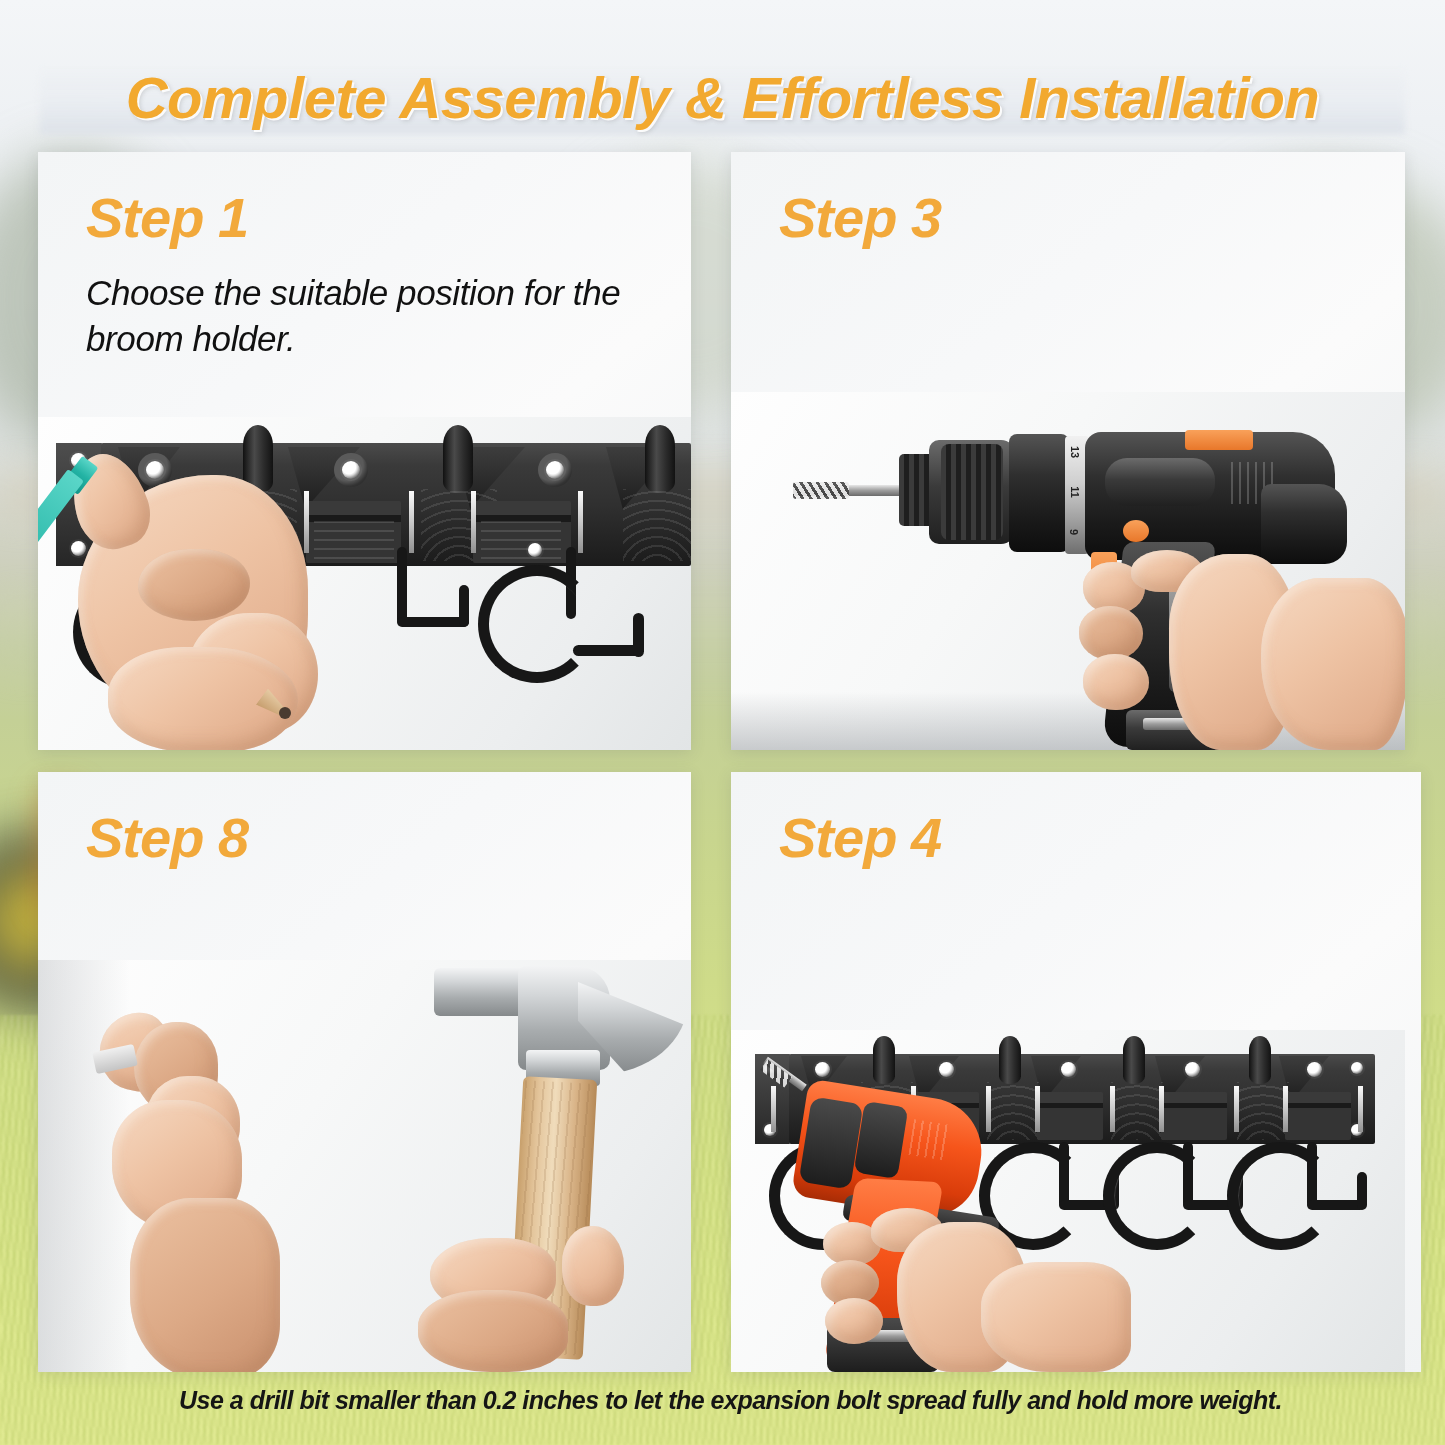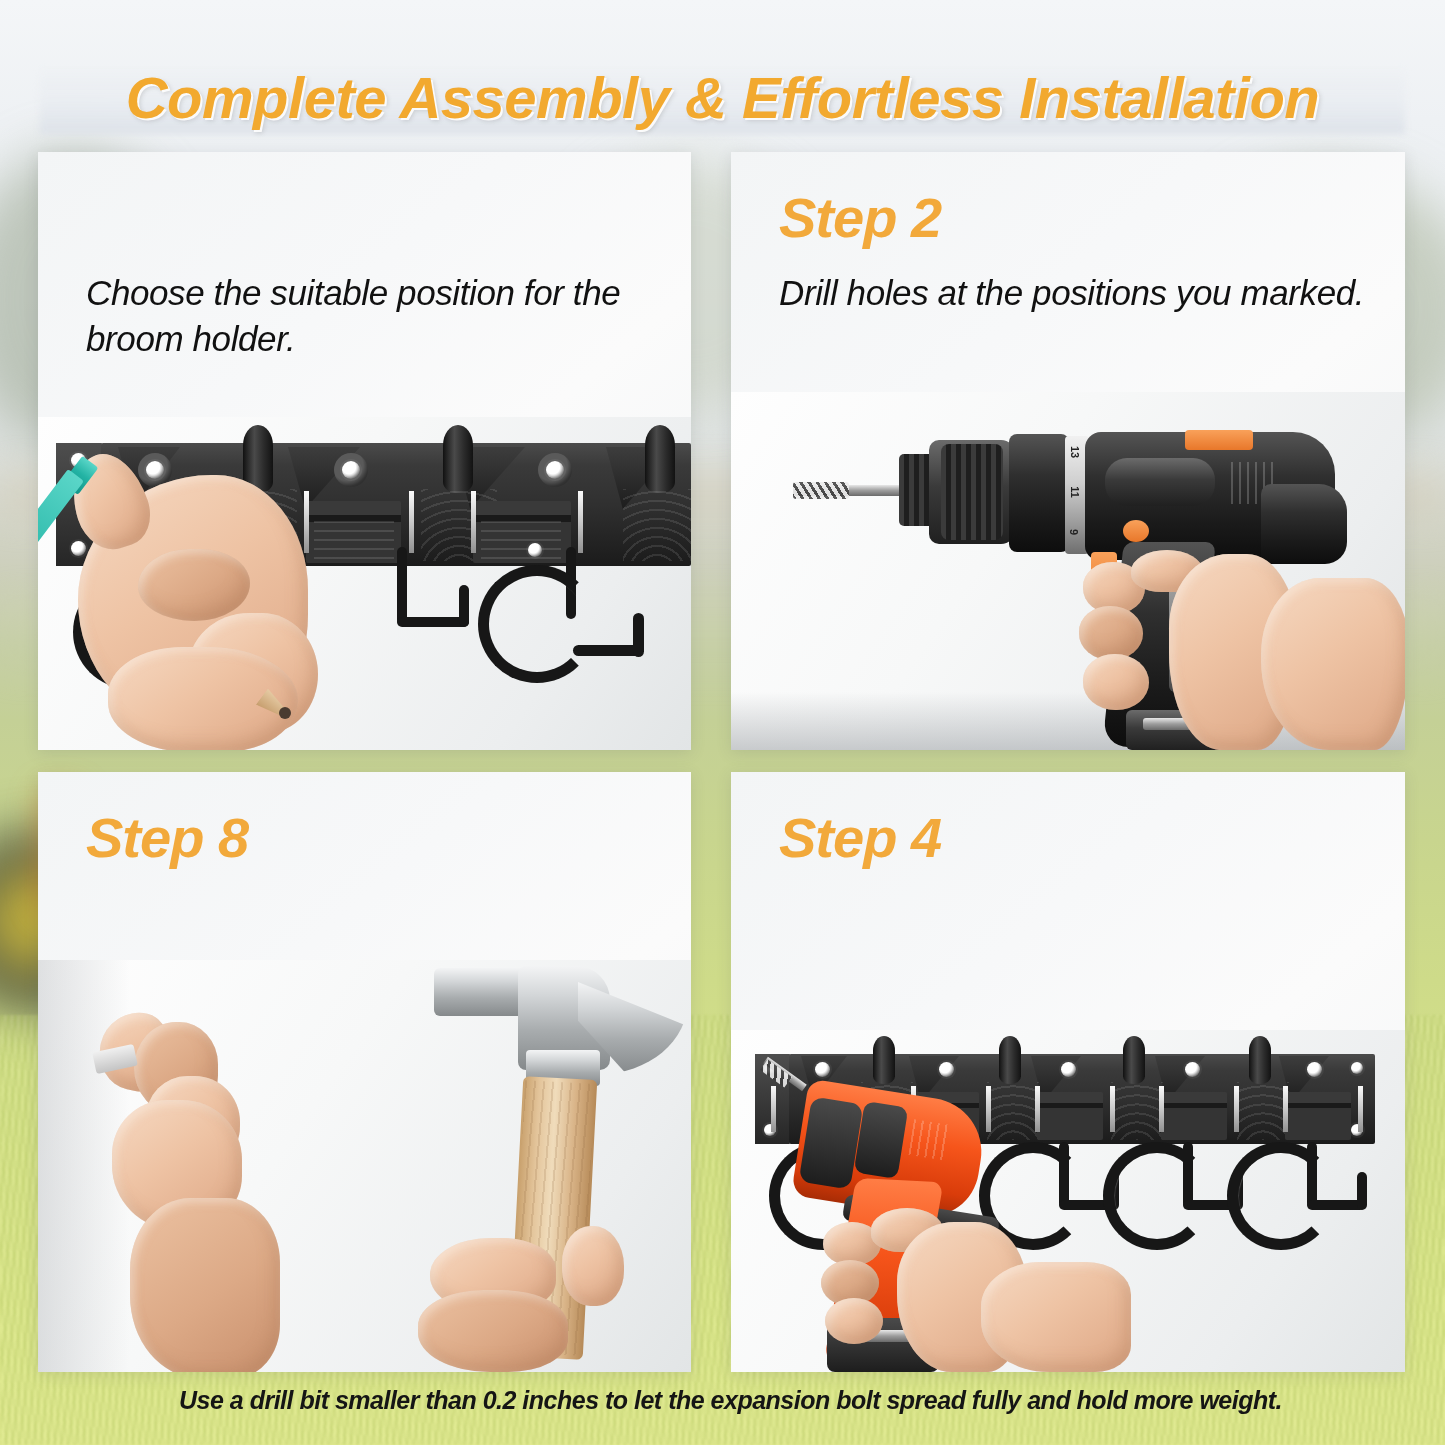--- a/index.html
+++ b/index.html
@@ -98,21 +98,21 @@
   
   .panel {
     position: absolute;
     background: linear-gradient(140deg, #f3f5f6 0%, #f7f8f9 35%, #fbfbfb 60%, #f1f3f4 100%);
     box-shadow: 0 3px 14px rgba(90,95,100,.16);
     overflow: hidden;
   }
   #panel-1 { left: 38px;  top: 152px;  width: 653px; height: 598px; }
   #panel-2 { left: 731px; top: 152px;  width: 674px; height: 598px; }
   #panel-3 { left: 38px;  top: 772px;  width: 653px; height: 600px; }
-  #panel-4 { left: 731px; top: 772px;  width: 674px; height: 600px; }
+  #panel-4 { left: 731px; top: 772px;  width: 674px; height: 600px; padding-left: 16px; }
 
   .step-title {
     position: absolute;
     left: 48px;
     top: 38px;
     font-size: 56px;
     font-weight: bold;
     font-style: italic;
     letter-spacing: -1px;
     color: #F2A93B;
@@ -343,20 +343,21 @@
     <div class="bk-band" style="left:40px; top:790px; width:40px; height:120px; background:#e08a2a; opacity:.55;"></div>
     <div class="bk-grass-noise"></div>
   </div>
 
   <div class="headline-wrap">
     <div class="headline-plate"></div>
     <span class="headline">Complete Assembly &amp; Effortless Installation</span>
   </div>
 
   <div class="panel" id="panel-1">
+    <div class="step-title">Step 1</div>
     <div class="step-body">Choose the suitable position for the broom holder.</div>
 
     <div class="art" style="left:0; top:265px; width:653px; height:333px; overflow:hidden;">
       <div class="photo-wall" style="left:0; top:0; width:653px; height:333px;"></div>
 
       <div class="rail-endplate" style="left:18px; top:26px; width:45px; height:123px;"></div>
       <div class="rail-screwhole" style="left:33px; top:36px; width:15px; height:15px;"></div>
       <div class="rail-screwhole" style="left:33px; top:124px; width:15px; height:15px;"></div>
 
       <div class="rail" style="left:63px; top:26px; width:590px; height:123px;"></div>
@@ -408,22 +409,21 @@
       <div class="skin" style="left:70px;  top:230px; width:190px; height:105px; border-radius:40% 48% 40% 44% / 46% 52% 50% 48%;"></div>
 
       <div class="pencil-body" style="left:22px; top:38px; width:20px; height:34px; transform:rotate(37deg); transform-origin:50% 100%;"></div>
       <div class="pencil-body" style="left:28px; top:58px; width:20px; height:252px; transform:rotate(37deg); transform-origin:50% 0%;"></div>
       <div class="pencil-tipwood" style="left:221px; top:278px; width:28px; height:20px; transform:rotate(37deg); clip-path:polygon(0 0,100% 32%,100% 68%,0 100%);"></div>
       <div class="pencil-lead" style="left:241px; top:290px; width:12px; height:12px;"></div>
     </div>
   </div>
 
   <div class="panel" id="panel-2">
-    <div class="step-title">Step 2</div>
-    <div class="step-body">Drill holes at the positions you marked.</div>
+    <div class="step-title">Step 3</div>
 
     <div class="art" style="left:0; top:240px; width:674px; height:358px; overflow:hidden;">
       <div class="photo-wall" style="left:0; top:0; width:674px; height:358px;"></div>
       <div class="photo-shadowline" style="left:0; top:300px; width:674px; height:58px;"></div>
 
       <div class="bit" style="left:62px;  top:93px; width:108px; height:11px; border-radius:2px;"></div>
       <div class="bit-flute" style="left:62px;  top:90px; width:56px;  height:17px; border-radius:3px;"></div>
 
       <div class="d-chuck" style="left:168px; top:62px; width:36px;  height:72px; border-radius:5px;"></div>
       <div class="d-shell-lt" style="left:198px; top:48px; width:86px; height:104px; border-radius:10px 14px 14px 10px;"></div>

